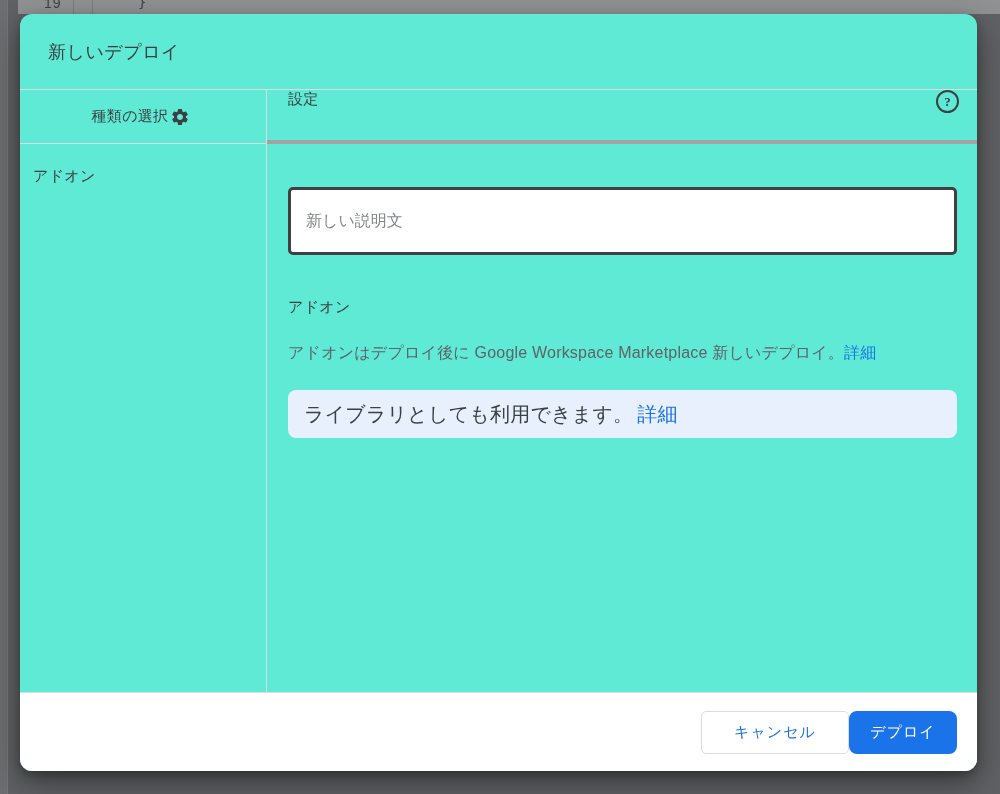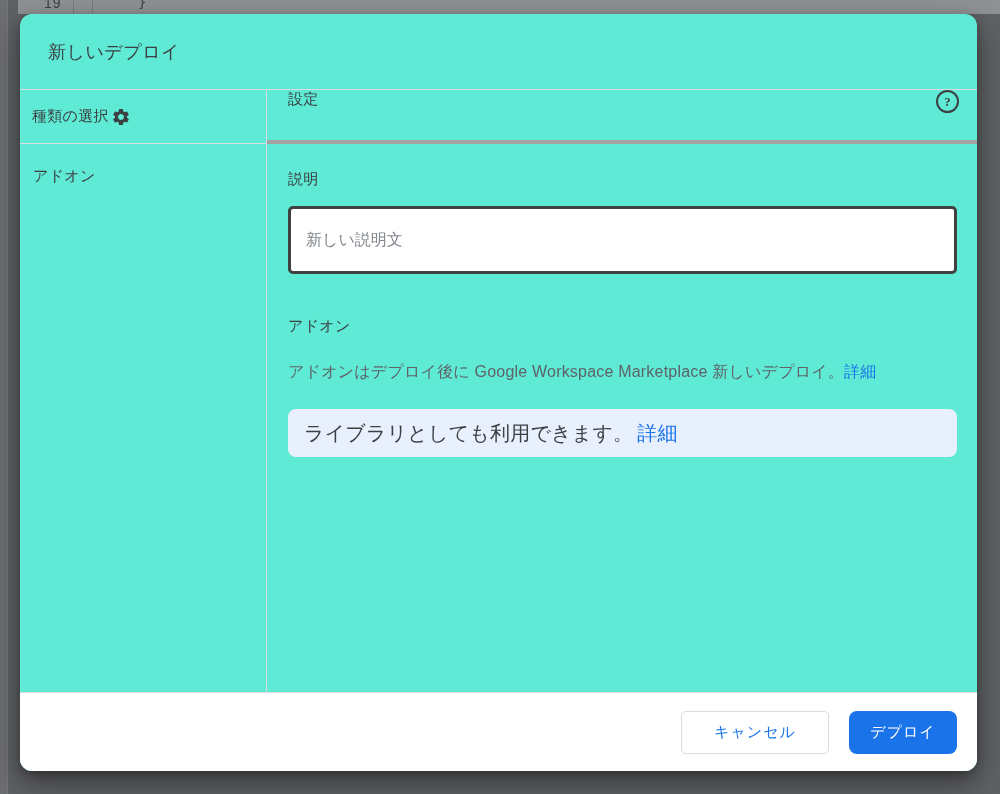--- a/index.html
+++ b/index.html
@@ -58,21 +58,21 @@
   .dialog-body { flex: 1 1 auto; display: flex; min-height: 0; }
 
   
   .sidebar {
     width: 247px; flex: 0 0 247px;
     border-right: 1px solid #dadce0;
     display: flex; flex-direction: column;
   }
   .sidebar-header {
     height: 54px; flex: 0 0 54px;
-    display: flex; align-items: center; justify-content: flex-start;
+    display: flex; align-items: center; justify-content: center;
     padding: 0 14px 0 12px;
     border-bottom: 1px solid #dadce0;
   }
   .sidebar-header .hdr-label { font-size: 15px; color: #3c4043; letter-spacing: 0.3px; }
   .gear-btn {
     width: 24px; height: 24px; display: flex; align-items: center; justify-content: center;
     background: none; border: none; cursor: pointer; padding: 0;
   }
   .gear-btn svg { width: 20px; height: 20px; fill: #3c4043; }
   .sidebar-list { padding-top: 16px; }
@@ -121,21 +121,21 @@
     background: #e8f0fe; border-radius: 8px;
     display: flex; align-items: center;
     padding: 0 16px; font-size: 20px; color: #3c4043; letter-spacing: 0.2px;
   }
 
   
   .dialog-footer {
     flex: 0 0 79px; height: 79px;
     border-top: 1px solid #dadce0;
     display: flex; align-items: center; justify-content: flex-end;
-    padding-right: 20px; gap: 20px; background: #fff;
+    padding-right: 20px; background: #fff;
   }
   .btn {
     height: 43px; font-size: 15px; letter-spacing: 1px;
     cursor: pointer;
     font-family: "Liberation Sans", "DejaVu Sans", sans-serif;
     display: flex; align-items: center; justify-content: center;
   }
   .btn-cancel {
     width: 148px; background: #ffffff;
     border: 1px solid #dadce0; border-radius: 5px; color: #1a73e8;
@@ -185,21 +185,20 @@
 
     <section class="config-panel">
       <div class="config-header">
         <span class="hdr-label">設定</span>
         <button class="help-btn">
           <span>?</span>
         </button>
       </div>
 
       <div class="config-content">
-        <div class="desc-label">説明</div>
 
         <input class="desc-input" type="text" placeholder="新しい説明文" style="">
 
         <div class="addon-title">アドオン</div>
 
         <div class="addon-note">
           <span>アドオンはデプロイ後に Google Workspace Marketplace 新しいデプロイ。</span><a class="link">詳細</a>
         </div>
 
         <div class="info-box">

